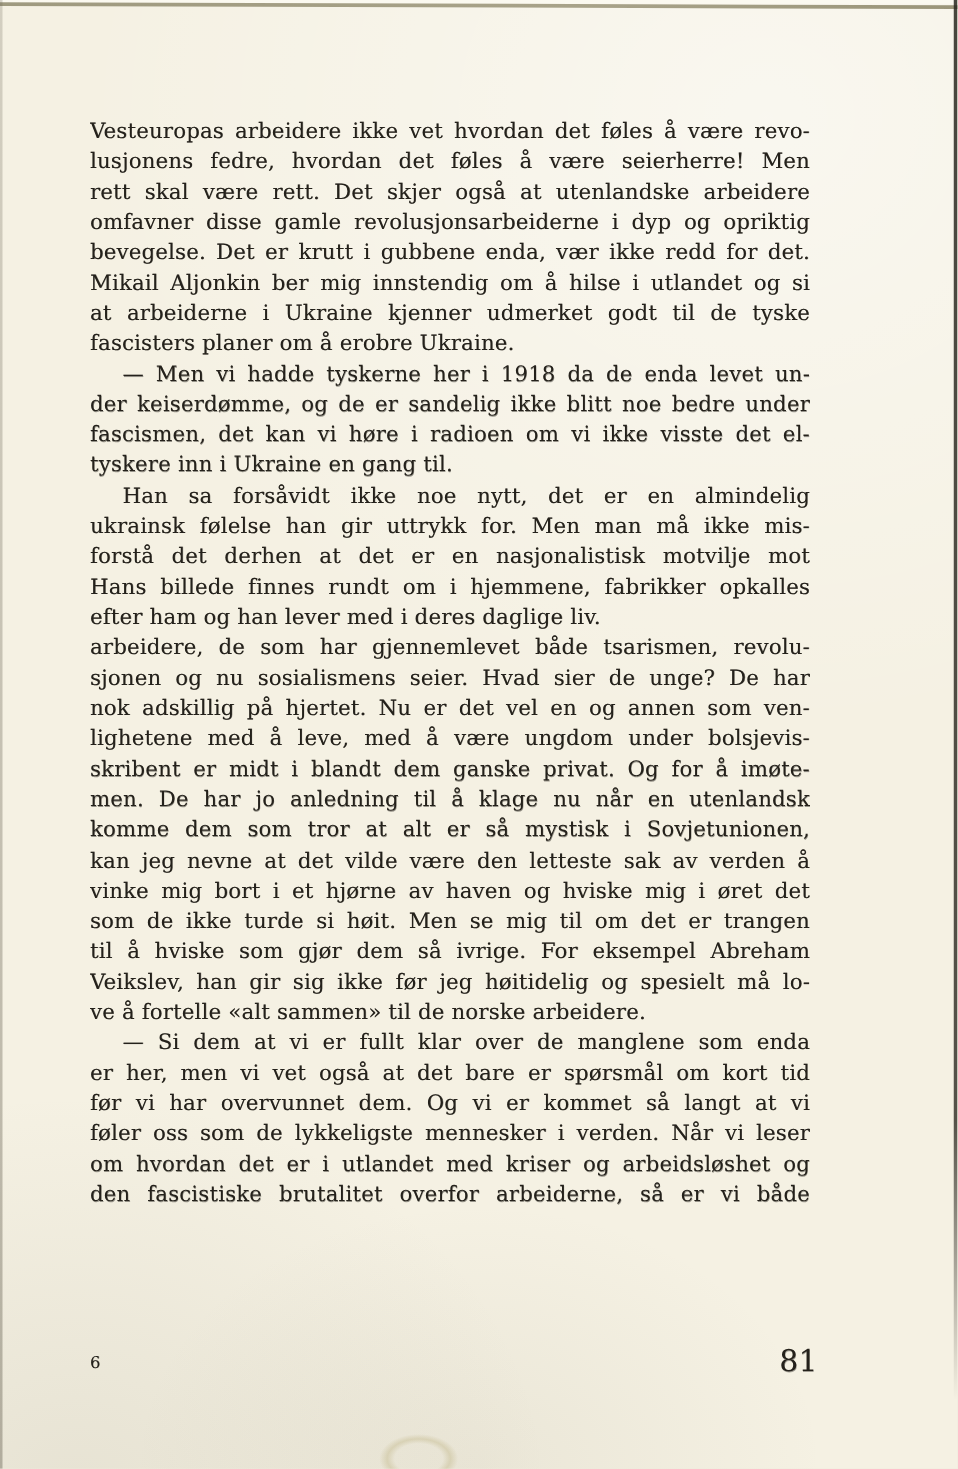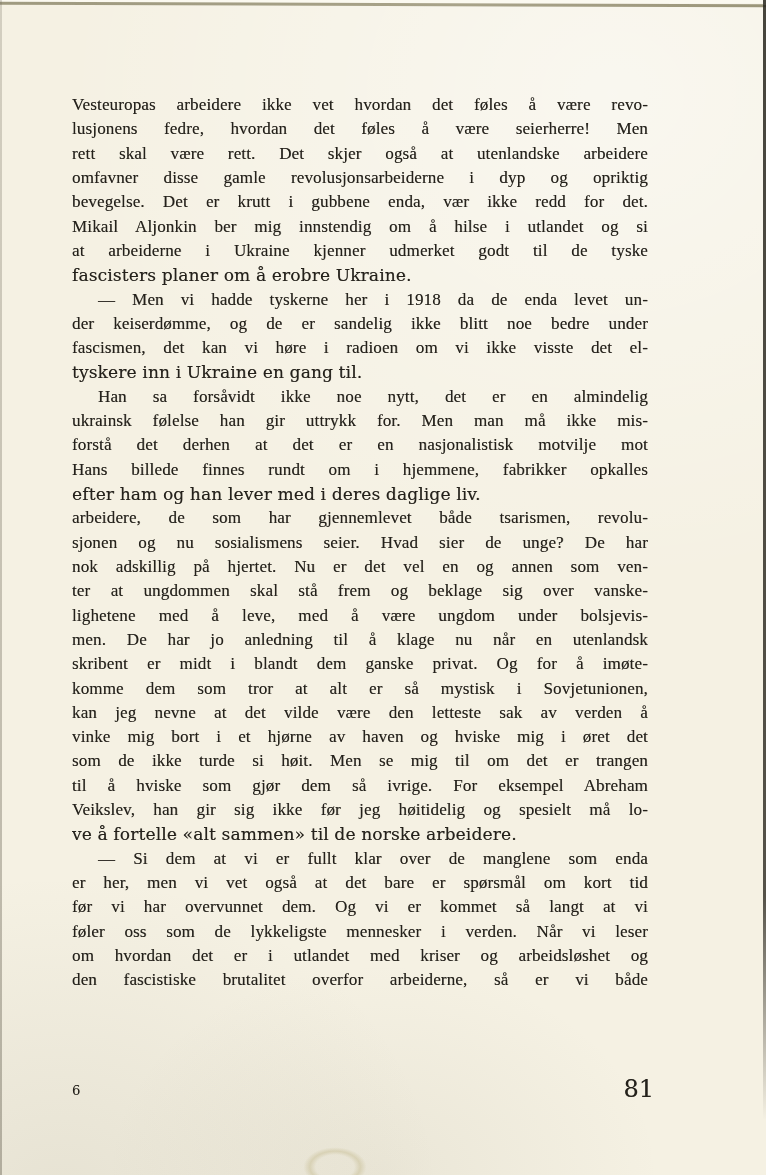--- a/index.html
+++ b/index.html
@@ -58,21 +58,20 @@
   .line {
     height: 24.32px;
     line-height: 24.32px;
     overflow: hidden;
     white-space: nowrap;
   }
   .line.j {
     white-space: normal;
     text-align: justify;
     text-align-last: justify;
-    font-family: Liberation Serif, serif;
   }
   .line.j::after {
     content: "";
     display: inline-block;
     width: 100%;
     height: 0;
     line-height: 0;
     vertical-align: top;
   }
   .line.indent { text-indent: 26px; }
@@ -114,24 +113,23 @@
       <div class="line j">fascismen, det kan vi høre i radioen om vi ikke visste det el-</div>
       <div class="line">tyskere inn i Ukraine en gang til.</div>
       <div class="line j indent">Han sa forsåvidt ikke noe nytt, det er en almindelig</div>
       <div class="line j">ukrainsk følelse han gir uttrykk for. Men man må ikke mis-</div>
       <div class="line j">forstå det derhen at det er en nasjonalistisk motvilje mot</div>
       <div class="line j">Hans billede finnes rundt om i hjemmene, fabrikker opkalles</div>
       <div class="line">efter ham og han lever med i deres daglige liv.</div>
       <div class="line j">arbeidere, de som har gjennemlevet både tsarismen, revolu-</div>
       <div class="line j">sjonen og nu sosialismens seier. Hvad sier de unge? De har</div>
       <div class="line j">nok adskillig på hjertet. Nu er det vel en og annen som ven-</div>
-      <div class="line j">ter at ungdommen skal stå frem og beklage sig over vanske-</div>
       <div class="line j">lighetene med å leve, med å være ungdom under bolsjevis-</div>
+      <div class="line j">skribent er midt i blandt dem ganske privat. Og for å imøte-</div>
       <div class="line j">men. De har jo anledning til å klage nu når en utenlandsk</div>
-      <div class="line j">skribent er midt i blandt dem ganske privat. Og for å imøte-</div>
       <div class="line j">komme dem som tror at alt er så mystisk i Sovjetunionen,</div>
       <div class="line j">kan jeg nevne at det vilde være den letteste sak av verden å</div>
       <div class="line j">vinke mig bort i et hjørne av haven og hviske mig i øret det</div>
       <div class="line j">som de ikke turde si høit. Men se mig til om det er trangen</div>
       <div class="line j">til å hviske som gjør dem så ivrige. For eksempel Abreham</div>
       <div class="line j">Veikslev, han gir sig ikke før jeg høitidelig og spesielt må lo-</div>
       <div class="line">ve å fortelle «alt sammen» til de norske arbeidere.</div>
       <div class="line j indent">— Si dem at vi er fullt klar over de manglene som enda</div>
       <div class="line j">er her, men vi vet også at det bare er spørsmål om kort tid</div>
       <div class="line j">før vi har overvunnet dem. Og vi er kommet så langt at vi</div>

